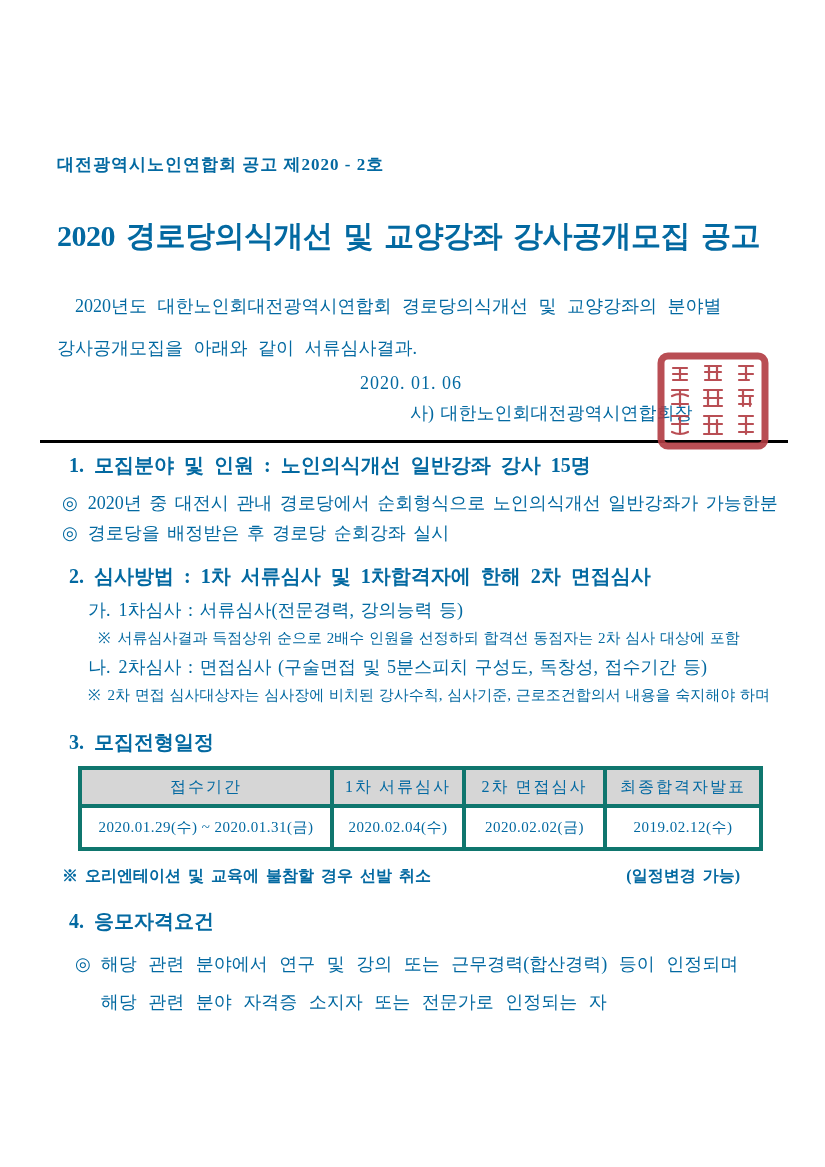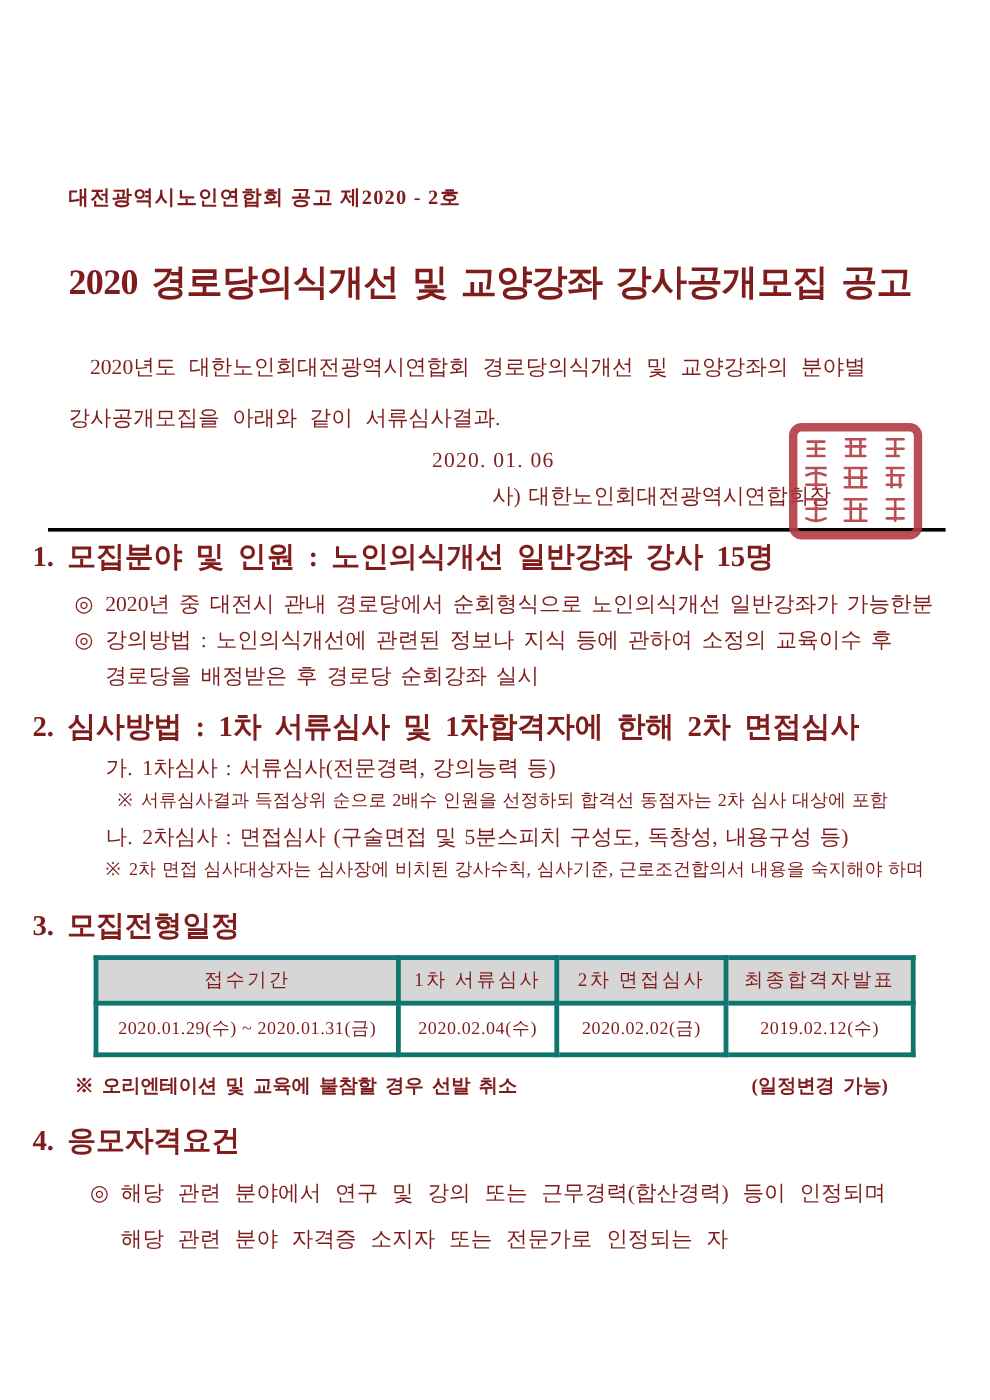--- a/index.html
+++ b/index.html
@@ -4,21 +4,21 @@
 <style>
   * { margin: 0; padding: 0; box-sizing: border-box; }
   html, body { background: #e8e8e8; }
   body { font-family: "Liberation Serif", "DejaVu Serif", serif; }
   .page {
     position: relative;
     width: 825px;
     height: 1167px;
     margin: 0 auto;
     background: #ffffff;
-    color: #7f1d1d;
+    color: #0369a1;
     overflow: hidden;
   }
   .ref-no {
     margin: 153px 0 0 57px;
     font-size: 17px;
     line-height: 24px;
     font-weight: bold;
     letter-spacing: 1px;
   }
   .doc-title {
@@ -57,22 +57,22 @@
     width: 112px;
     height: 98px;
     opacity: 0.9;
   }
   .rule {
     margin: 16px 0 0 40px;
     width: 748px;
     border-top: 3px solid #000;
   }
   .sec-heading {
-    margin-left: 27px;
-    font-size: 24px;
+    margin-left: 69px;
+    font-size: 20px;
     line-height: 24px;
     font-weight: bold;
     word-spacing: 5px;
   }
   .sec1-heading { margin-top: 10px; }
   .sec2-heading { margin-top: 16px; }
   .sec3-heading { margin-top: 24px; }
   .sec4-heading { margin-top: 22px; }
   .bullet-row {
     display: flex;
@@ -192,41 +192,40 @@
   <div class="sec1-bullets">
     <div class="bullet-row">
       <span class="marker">◎</span>
       <span class="b-lines">
         <span class="line">2020년 중 대전시 관내 경로당에서 순회형식으로 노인의식개선 일반강좌가 가능한분</span>
       </span>
     </div>
     <div class="bullet-row">
       <span class="marker">◎</span>
       <span class="b-lines">
-        <span class="line">강의방법 : 노인의식개선에 관련된 정보나 지식 등에 관하여 소정의 교육이수 후</span>
         <span class="line">경로당을 배정받은 후 경로당 순회강좌 실시</span>
       </span>
     </div>
   </div>
 
   <h2 class="sec-heading sec2-heading">2.  심사방법 : 1차 서류심사 및 1차합격자에 한해 2차 면접심사</h2>
 
   <div class="sub-item item-ga">
     <span class="marker">가.</span>
     <span>1차심사 : 서류심사(전문경력, 강의능력 등)</span>
   </div>
 
   <div class="note-row note1">
     <span class="marker">※</span>
     <span>서류심사결과 득점상위 순으로 2배수 인원을 선정하되 합격선 동점자는 2차 심사 대상에 포함</span>
   </div>
 
   <div class="sub-item item-na">
     <span class="marker">나.</span>
-    <span>2차심사 : 면접심사 (구술면접 및 5분스피치 구성도, 독창성, 내용구성 등)</span>
+    <span>2차심사 : 면접심사 (구술면접 및 5분스피치 구성도, 독창성, 접수기간 등)</span>
   </div>
 
   <div class="note-row note2">
     <span class="marker">※</span>
     <span class="b-lines">
       <span class="line">2차 면접 심사대상자는 심사장에 비치된 강사수칙, 심사기준, 근로조건합의서 내용을 숙지해야 하며</span>
     </span>
   </div>
 
   <h2 class="sec-heading sec3-heading">3.  모집전형일정</h2>

